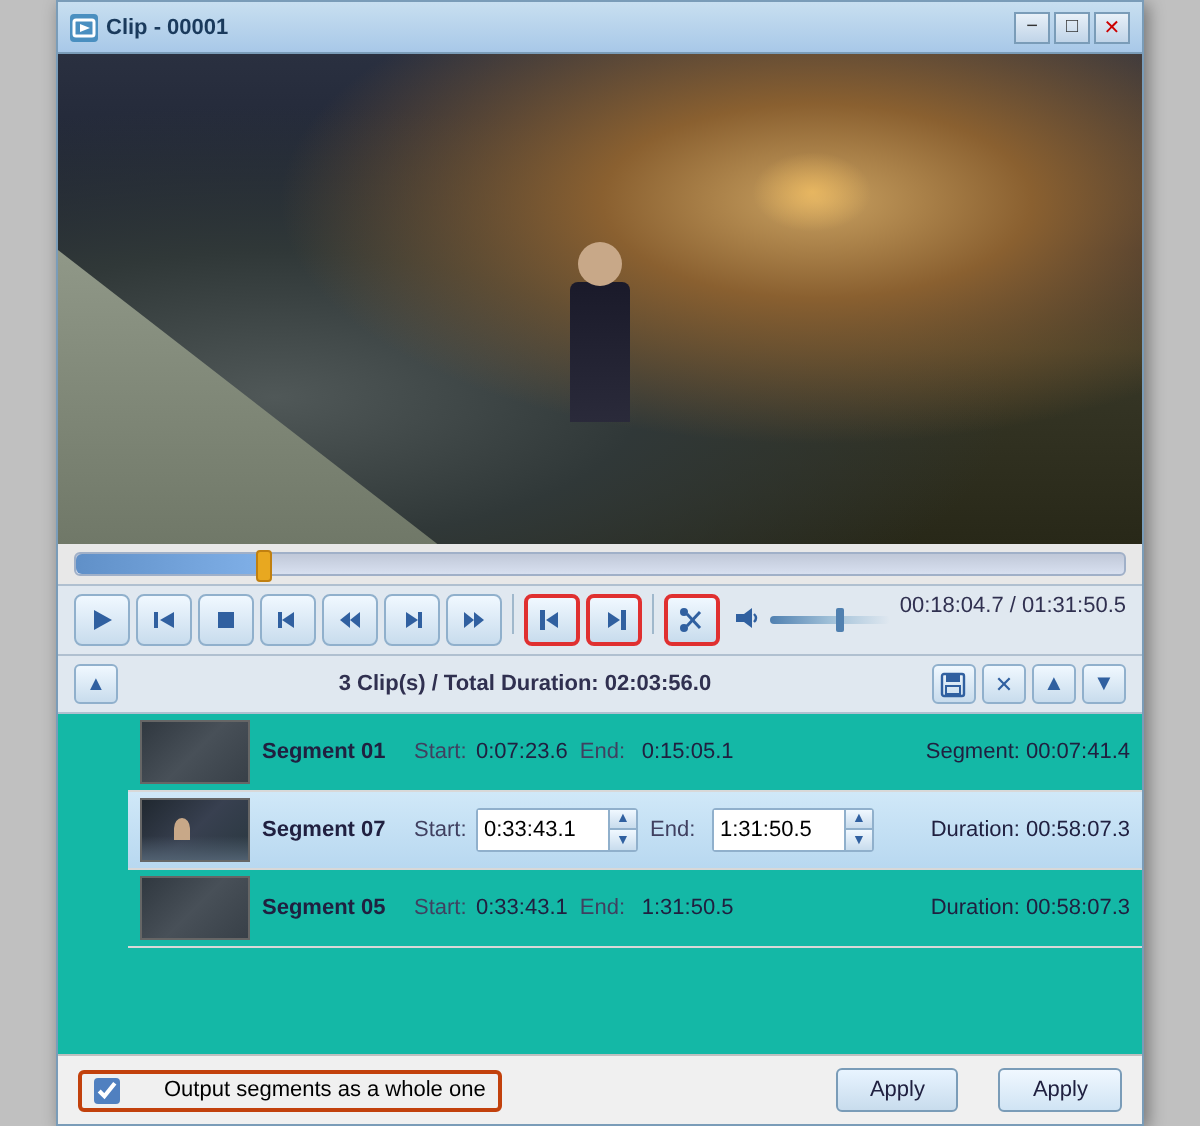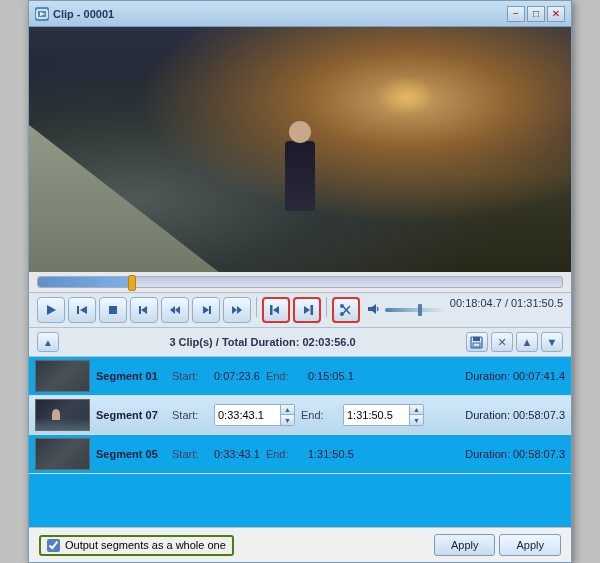--- a/index.html
+++ b/index.html
@@ -280,22 +280,23 @@
       display: flex;
       align-items: center;
       justify-content: center;
       cursor: pointer;
       font-size: 11px;
       color: #3060a0;
     }
     .segments-list {
       flex: 1;
       overflow-y: auto;
-      background: #0ea5e9;
+      background: #14b8a6;
       position: relative;
+      padding-left: 35px;
     }
     .segments-list::-webkit-scrollbar { width: 14px; }
     .segments-list::-webkit-scrollbar-track { background: #e8e8e8; border: 1px solid #c8c8c8; }
     .segments-list::-webkit-scrollbar-thumb { background: linear-gradient(to bottom, #d0d8e0, #b0b8c0); border: 1px solid #a0a8b0; }
     .segment-row {
       display: flex;
       align-items: center;
       padding: 3px 6px;
       border-bottom: 1px solid #d8d8d8;
       min-height: 38px;
@@ -320,21 +321,21 @@
     }
     .seg-label {
       font-weight: bold;
       color: #202040;
       min-width: 70px;
       font-size: 11px;
     }
     .seg-field {
       display: flex;
       align-items: center;
-      gap: 14px;
+      gap: 3px;
       font-size: 11px;
       color: #202040;
     }
     .seg-field-label {
       color: #404060;
       min-width: 28px;
     }
     .seg-value {
       font-size: 11px;
       color: #202040;
@@ -381,34 +382,34 @@
     .bottom-bar {
       background: #f0f0f0;
       padding: 6px 10px;
       display: flex;
       align-items: center;
       justify-content: space-between;
       border-top: 1px solid #c0c0c0;
       flex-shrink: 0;
     }
     .checkbox-outlined {
-      border: 2px solid #4d7c0f;
+      border: 2px solid #c2410c;
       border-radius: 3px;
       padding: 2px 6px;
       display: flex;
       align-items: center;
-      gap: 5px;
+      gap: 22px;
     }
     .checkbox-outlined input[type="checkbox"] {
       cursor: pointer;
       accent-color: #5080c0;
     }
     .bottom-buttons {
       display: flex;
-      gap: 4px;
+      gap: 20px;
     }
     .bottom-btn {
       padding: 4px 16px;
       border: 1px solid #7a9cb8;
       background: linear-gradient(to bottom, #f0f8ff, #d0e4f4);
       border-radius: 3px;
       cursor: pointer;
       font-size: 11px;
       color: #202040;
     }
@@ -568,21 +569,21 @@
       </div>
       <span class="seg-label">Segment 01</span>
       <div class="seg-field">
         <span class="seg-field-label">Start:</span>
         <span class="seg-value">0:07:23.6</span>
       </div>
       <div class="seg-field">
         <span class="seg-field-label">End:</span>
         <span class="seg-value">0:15:05.1</span>
       </div>
-      <span class="seg-duration">Duration: 00:07:41.4</span>
+      <span class="seg-duration">Segment: 00:07:41.4</span>
     </div>
 
     <div class="segment-row active">
       <div class="segment-thumb">
         <div class="segment-thumb-img" style="background: linear-gradient(135deg, #202830, #384050, #2a3840); position:relative; overflow:hidden;">
           <div style="position:absolute;bottom:0;left:0;right:0;height:40%;background:linear-gradient(to top,#506070,transparent);"></div>
           <div style="position:absolute;top:30%;left:30%;width:15%;height:35%;background:#c8a888;border-radius:50% 50% 0 0;"></div>
         </div>
       </div>
       <span class="seg-label">Segment 07</span>

